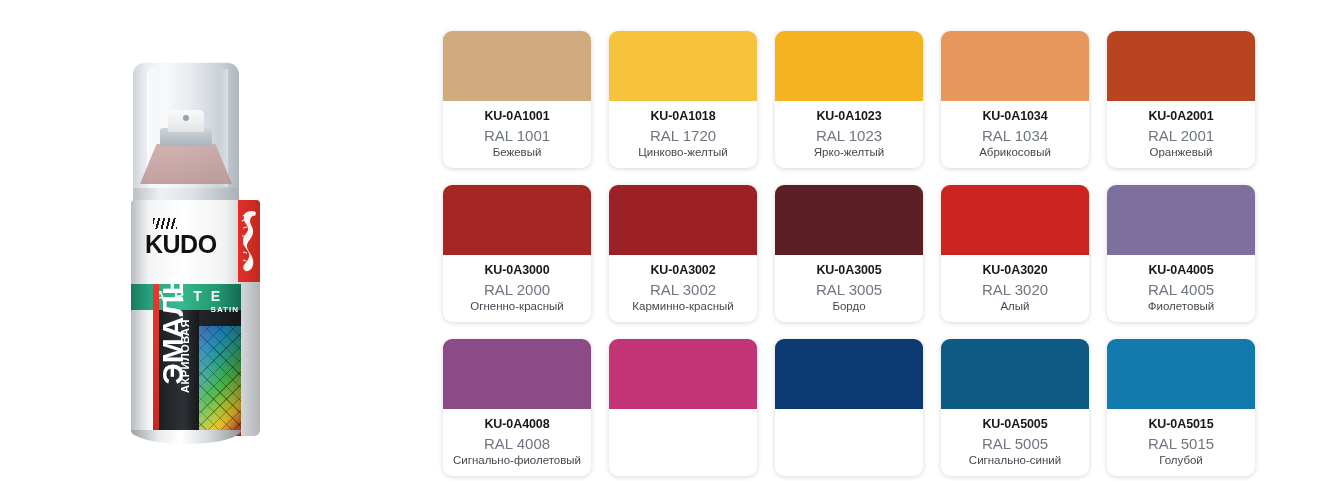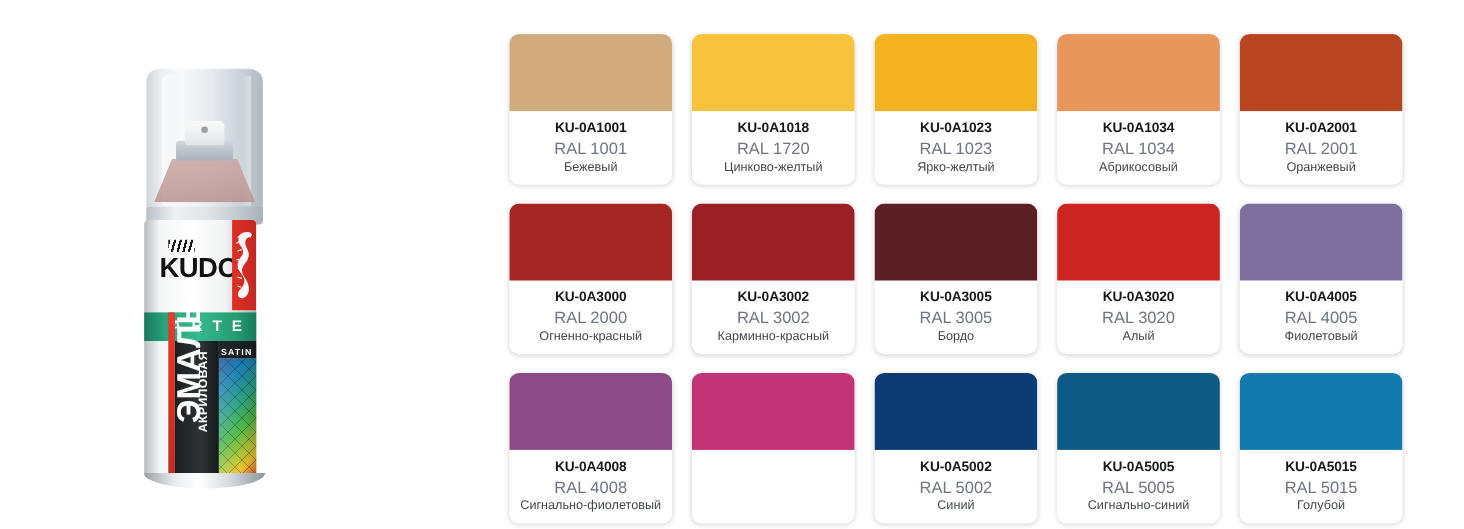--- a/index.html
+++ b/index.html
@@ -53,21 +53,21 @@
   .nozzle-hole {
     position: absolute; left: 53px; top: 53px; width: 6px; height: 6px;
     background: #9aa1a8; border-radius: 50%;
   }
   .shoulder {
     position: absolute; left: 3px; top: 126px; width: 106px; height: 16px;
     background: linear-gradient(to right, #b9c0c6, #eef1f3 25%, #dfe3e6 55%, #a9b1b8);
     border-radius: 3px;
   }
 
-  .body { position: absolute; left: 1px; top: 138px; width: 102px; height: 236px; overflow: hidden; border-radius: 4px 4px 6px 6px; }
+  .body { position: absolute; left: 1px; top: 138px; width: 129px; height: 236px; overflow: hidden; border-radius: 4px 4px 6px 6px; }
   .body-white {
     position: absolute; inset: 0;
     background: linear-gradient(to right, #b9bcbf 0%, #f4f5f6 14%, #ffffff 40%, #f2f3f4 72%, #b2b6b9 100%);
   }
   .logo-lines {
     position: absolute; left: 22px; top: 18px; width: 24px; height: 11px;
     background: repeating-linear-gradient(105deg, #1a1a1a 0 2px, transparent 2px 5px);
   }
   .logo-text {
     position: absolute; left: 14px; top: 30px;
@@ -96,22 +96,22 @@
   }
   .dark-panel {
     position: absolute; left: 28px; top: 110px; width: 40px; height: 126px;
     background: linear-gradient(to right, #1c1f22, #2d3236 60%, #16191c);
   }
   .satin-bar {
     position: absolute; left: 68px; top: 110px; width: 42px; height: 16px;
     background: linear-gradient(to right, #22262a, #14171a);
   }
   .satin-text {
-    position: absolute; left: 70px; top: 116px; width: 38px;
-    font-size: 8px; font-weight: 700; letter-spacing: 1px; color: #fff; text-align: left;
+    position: absolute; left: 70px; top: 105px; width: 38px;
+    font-size: 8px; font-weight: 700; letter-spacing: 1px; color: #fff; text-align: right;
   }
   .diamonds {
     position: absolute; left: 68px; top: 126px; width: 42px; height: 110px;
     background:
       linear-gradient(135deg, #1d4f9c 0%, #1b7fb5 18%, #2aa18c 36%, #4cb84a 54%, #a6c63a 68%, #f2c42a 80%, #e8772a 90%, #d6302a 100%);
   }
   .diamonds::before {
     content: ""; position: absolute; inset: 0;
     background:
       repeating-linear-gradient(45deg, rgba(0,0,0,.30) 0 1px, transparent 1px 9px),
@@ -134,21 +134,21 @@
     text-align: center; z-index: 4;
   }
   .can-bottom {
     position: absolute; left: 1px; top: 368px; width: 110px; height: 14px;
     background: linear-gradient(to right, #9aa0a5, #e9ecee 25%, #ffffff 45%, #d8dcdf 70%, #8e9499);
     border-radius: 0 0 50% 50% / 0 0 100% 100%;
   }
 
   
   .grid {
-    position: absolute; left: 463px; top: 31px;
+    position: absolute; left: 443px; top: 31px;
     width: 812px;
     display: grid;
     grid-template-columns: repeat(5, 148px);
     grid-auto-rows: 137px;
     column-gap: 18px;
     row-gap: 17px;
   }
   .card {
     width: 148px; height: 137px;
     background: #fff;
@@ -307,25 +307,20 @@
           <div class="code">KU-0A4008</div>
           <div class="ral">RAL 4008</div>
           <div class="cname">Сигнально-фиолетовый</div>
         </div>
       </div>
       <div class="card">
         <div class="swatch" style="background: rgb(195, 52, 118);"></div>
       </div>
       <div class="card">
         <div class="swatch" style="background: rgb(12, 58, 114);"></div>
-        <div class="info">
-          <div class="code">KU-0A5002</div>
-          <div class="ral">RAL 5002</div>
-          <div class="cname">Синий</div>
-        </div>
       </div>
       <div class="card">
         <div class="swatch" style="background: rgb(13, 91, 132);"></div>
         <div class="info">
           <div class="code">KU-0A5005</div>
           <div class="ral">RAL 5005</div>
           <div class="cname">Сигнально-синий</div>
         </div>
       </div>
       <div class="card">

